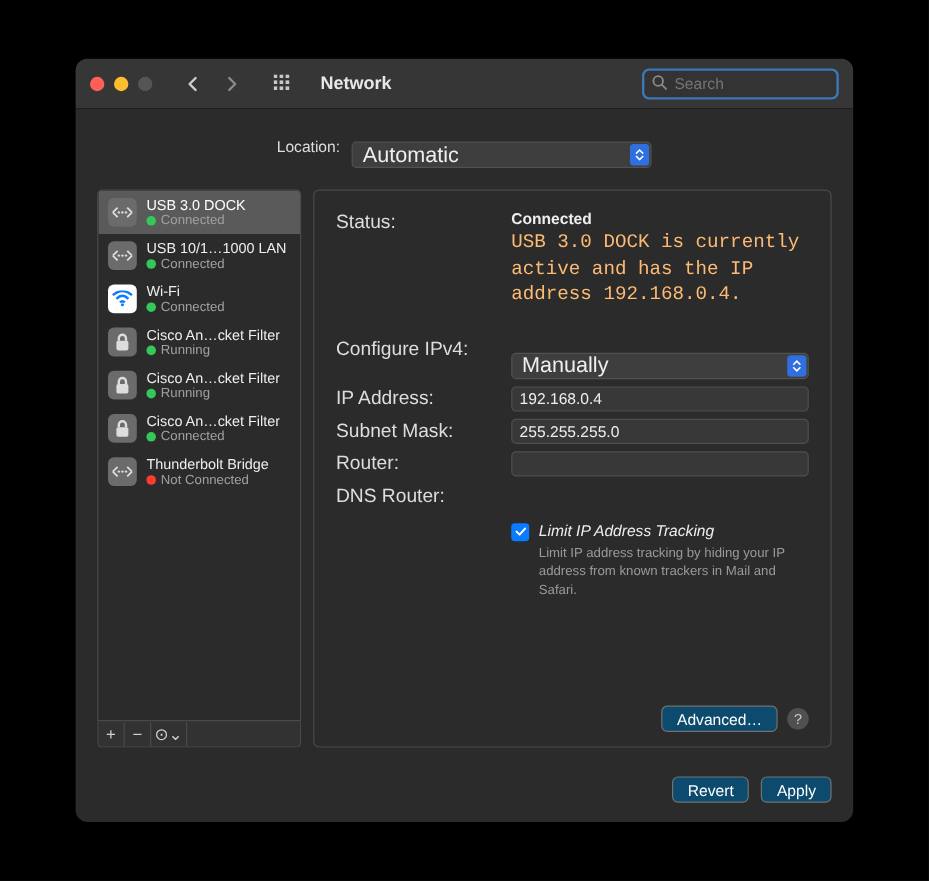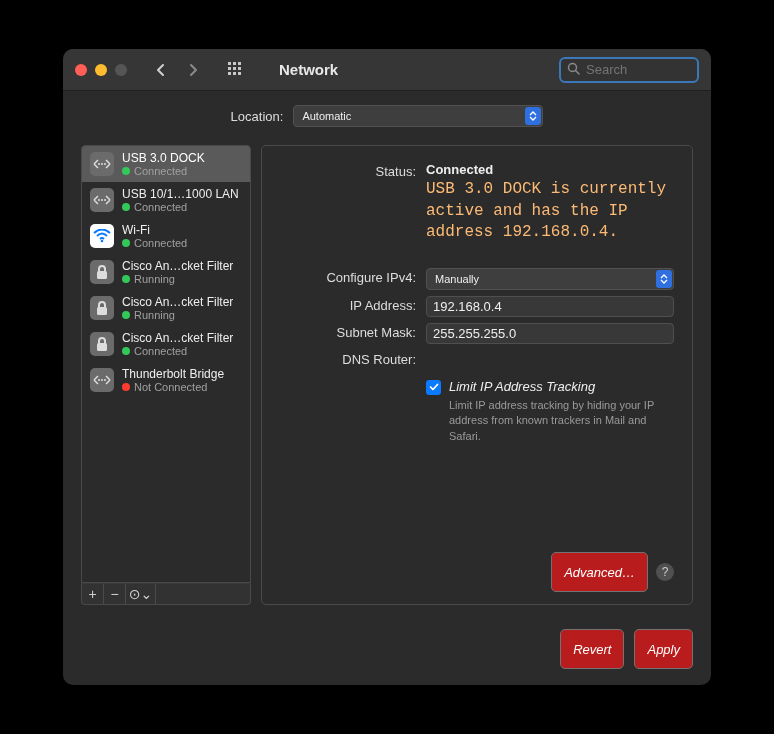--- a/index.html
+++ b/index.html
@@ -43,28 +43,28 @@
   width: 28px; height: 28px; display: flex; align-items: center; justify-content: center;
   color: #8a8a8a; border-radius: 5px;
 }
 .navbtn.enabled { color: #d0d0d0; }
 .gridicon {
   margin-left: 10px;
   width: 22px; height: 22px; display: flex; align-items: center; justify-content: center;
   color: #c8c8c8;
 }
 .title {
-  margin-left: 24px;
+  margin-left: 12px;
   font-weight: 600;
   font-size: 15px;
   color: #e8e8e8;
 }
 .spacer { flex: 1; }
 .search {
-  width: 140px; height: 26px;
+  width: 164px; height: 26px;
   border: 2px solid #3a78b9;
   border-radius: 6px;
   display: flex; align-items: center; padding: 0 6px;
   background: #333;
   gap: 6px;
 }
 .search input {
   background: transparent; border: none; outline: none;
   color: #bbb; font-size: 13px; width: 100%;
 }
@@ -76,22 +76,23 @@
 }
 .locrow .lbl { color: #ddd; font-size: 13px; }
 .select {
   position: relative;
   height: 22px;
   background: #3e3e3e;
   border-radius: 4px;
   display: flex; align-items: center;
   padding: 0 22px 0 8px;
   color: #eee;
-  font-size: 11px;
+  font-size: 18px;
   border: 1px solid #515151;
+  margin-top: 13px;
 }
 .select.loc { width: 250px; }
 .select .caps {
   position: absolute; right: 1px; top: 1px; bottom: 1px;
   width: 16px;
   background: #2f6fe0;
   border-radius: 3px;
   display: flex; flex-direction: column; align-items: center; justify-content: center;
   color: #fff;
 }
@@ -162,23 +163,23 @@
   padding: 16px 18px 12px 18px;
   display: flex; flex-direction: column;
   position: relative;
 }
 .row {
   display: flex; gap: 10px;
   margin-bottom: 6px;
 }
 .row .rlabel {
   width: 136px;
-  text-align: right;
+  text-align: left;
   color: #ddd;
-  font-size: 13px;
+  font-size: 16px;
   padding-top: 2px;
 }
 .row .rval { flex: 1; color: #eee; font-size: 13px; }
 .status-val { font-weight: 600; }
 .status-desc { color: #fdba74; font-size: 16px; margin-top: 2px; line-height: 1.35; max-width: 250px; font-family: Liberation Mono, monospace; }
 .row .input {
   flex: 1; height: 21px;
   background: #383838;
   border: 1px solid #4f4f4f;
   border-radius: 4px;
@@ -204,29 +205,28 @@
   flex-shrink: 0;
   margin-top: 1px;
 }
 .cbrow .cbl { font-size: 13px; color: #eee; font-style: italic; }
 .cbrow .cbd { font-size: 11px; color: #9a9a9a; line-height: 1.4; margin-top: 4px; max-width: 250px; }
 .main-footer {
   margin-top: auto;
   display: flex; justify-content: flex-end; gap: 8px; align-items: center;
 }
 .btn {
-  height: 40px;
+  height: 22px;
   padding: 0 12px;
-  background: #b91c1c;
+  background: #0c4a6e;
   border-radius: 5px;
   color: #fff;
   font-size: 13px;
   display: flex; align-items: center;
   border: 1px solid #727272;
-  font-style: italic;
 }
 .helpbtn {
   width: 18px; height: 18px;
   border-radius: 50%;
   background: #505050;
   color: #ccc;
   font-size: 12px;
   display: flex; align-items: center; justify-content: center;
 }
 .bottom {
@@ -448,20 +448,24 @@
       </div>
       <div class="row">
         <div class="rlabel">IP Address:</div>
         <div class="input">192.168.0.4</div>
       </div>
       <div class="row">
         <div class="rlabel">Subnet Mask:</div>
         <div class="input">255.255.255.0</div>
       </div>
       <div class="row">
+        <div class="rlabel">Router:</div>
+        <div class="input"></div>
+      </div>
+      <div class="row">
         <div class="rlabel">DNS Router:</div>
         <div class="rval"></div>
       </div>
       <div class="cbrow">
         <div class="cb">
           <svg width="10" height="10" viewBox="0 0 10 10">
               <path d="M1.5 5 L4 7.5 L8.5 2.5" stroke="#fff" stroke-width="1.7" fill="none" stroke-linecap="round" stroke-linejoin="round"></path>
             </svg>
         </div>
         <div>

